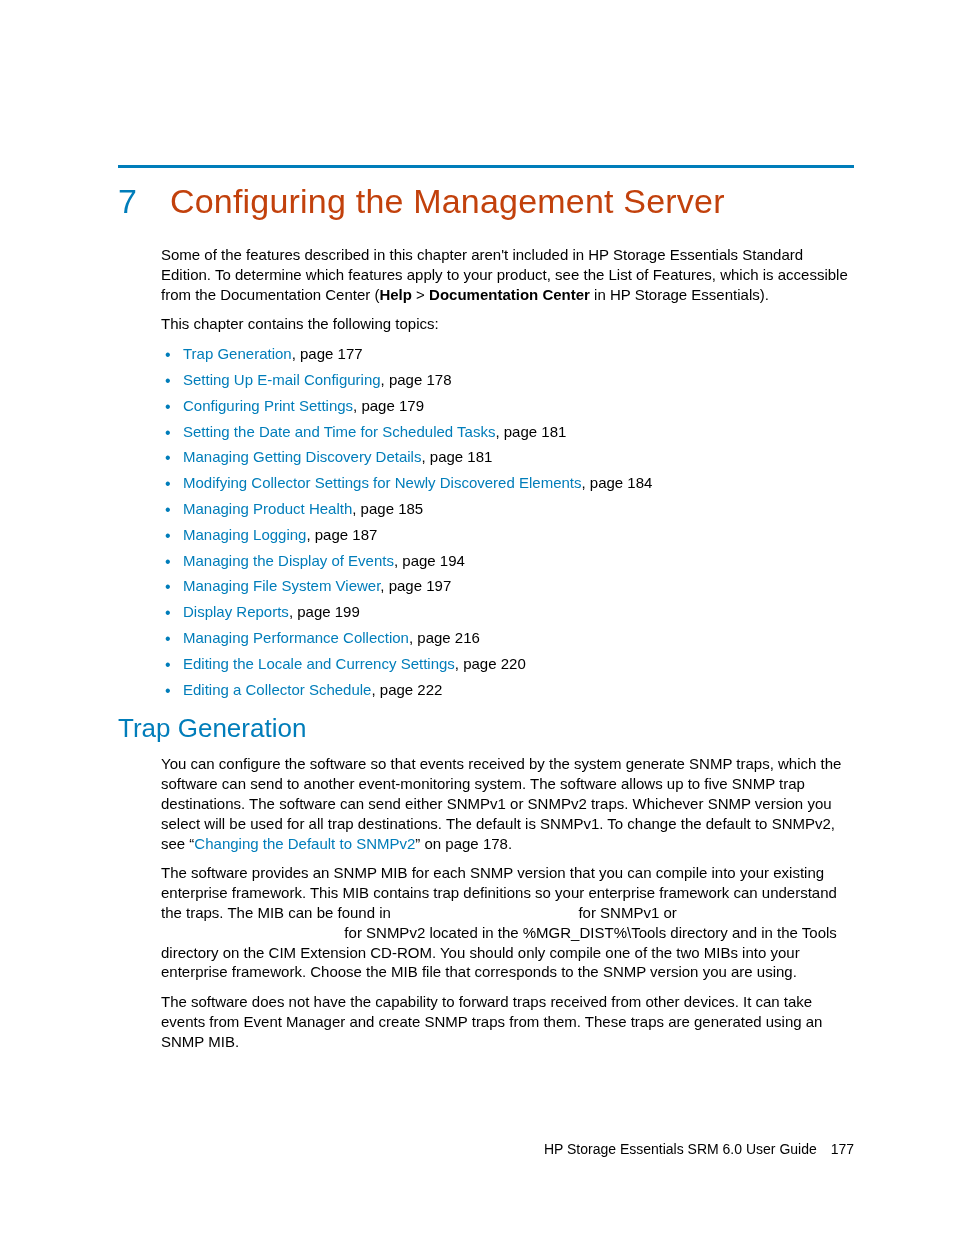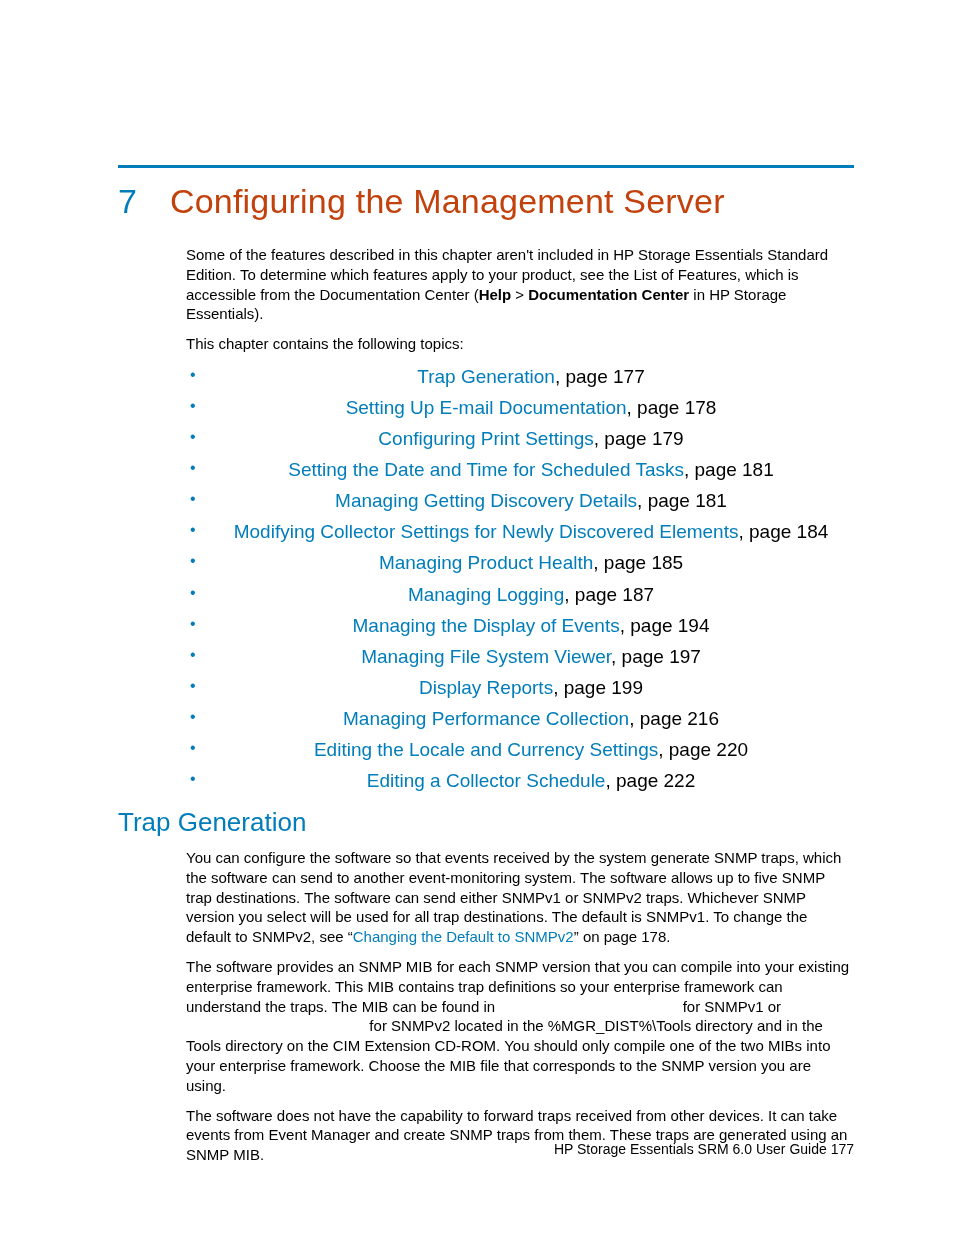--- a/index.html
+++ b/index.html
@@ -33,42 +33,41 @@
     width: 52px;
     flex: none;
   }
   .chapter-title {
     color: #c2410c;
     font-size: 34px;
     font-weight: 300;
     letter-spacing: 0.2px;
   }
   .body-indent {
-    margin-left: 68px;
+    margin-left: 43px;
   }
   p.body {
     font-size: 15px;
     line-height: 1.32;
     margin: 0 0 10px 0;
     font-weight: 300;
   }
   .bold { font-weight: 600; }
   ul.toc {
     list-style: none;
     padding: 0;
     margin: 6px 0 12px 0;
   }
   ul.toc li {
-    font-size: 19px;
+    font-size: 15px;
     line-height: 1.32;
     margin: 6px 0;
     padding-left: 22px;
     position: relative;
     font-weight: 300;
-    text-align: center;
   }
   ul.toc li::before {
     content: "•";
     color: #007dba;
     position: absolute;
     left: 4px;
     top: 0;
     font-size: 16px;
   }
   .link { color: #007dba; }
@@ -78,42 +77,42 @@
     font-weight: 300;
     margin: 14px 0 10px 0;
   }
   .footer {
     position: absolute;
     bottom: 78px;
     right: 100px;
     font-size: 14px;
     font-weight: 300;
   }
-  .footer .pg { }
+  .footer .pg { margin-left: 10px; }
 </style>
 </head>
 <body>
 
 <div class="page">
   <div class="rule"></div>
 
   <div class="chapter-head">
     <div class="chapter-num">7</div>
     <div class="chapter-title">Configuring the Management Server</div>
   </div>
 
   <div class="body-indent">
     <p class="body">
       <span>Some of the features described in this chapter aren't included in HP Storage Essentials Standard Edition. To determine which features apply to your product, see the List of Features, which is accessible from the Documentation Center (</span><span class="bold">Help</span><span> &gt; </span><span class="bold">Documentation Center</span><span> in HP Storage Essentials).</span>
     </p>
     <p class="body">This chapter contains the following topics:</p>
 
     <ul class="toc">
       <li><span class="link">Trap Generation</span><span>, page 177</span></li>
-      <li><span class="link">Setting Up E-mail Documentation</span><span>, page 178</span></li>
+      <li><span class="link">Setting Up E-mail Configuring</span><span>, page 178</span></li>
       <li><span class="link">Configuring Print Settings</span><span>, page 179</span></li>
       <li><span class="link">Setting the Date and Time for Scheduled Tasks</span><span>, page 181</span></li>
       <li><span class="link">Managing Getting Discovery Details</span><span>, page 181</span></li>
       <li><span class="link">Modifying Collector Settings for Newly Discovered Elements</span><span>, page 184</span></li>
       <li><span class="link">Managing Product Health</span><span>, page 185</span></li>
       <li><span class="link">Managing Logging</span><span>, page 187</span></li>
       <li><span class="link">Managing the Display of Events</span><span>, page 194</span></li>
       <li><span class="link">Managing File System Viewer</span><span>, page 197</span></li>
       <li><span class="link">Display Reports</span><span>, page 199</span></li>
       <li><span class="link">Managing Performance Collection</span><span>, page 216</span></li>

